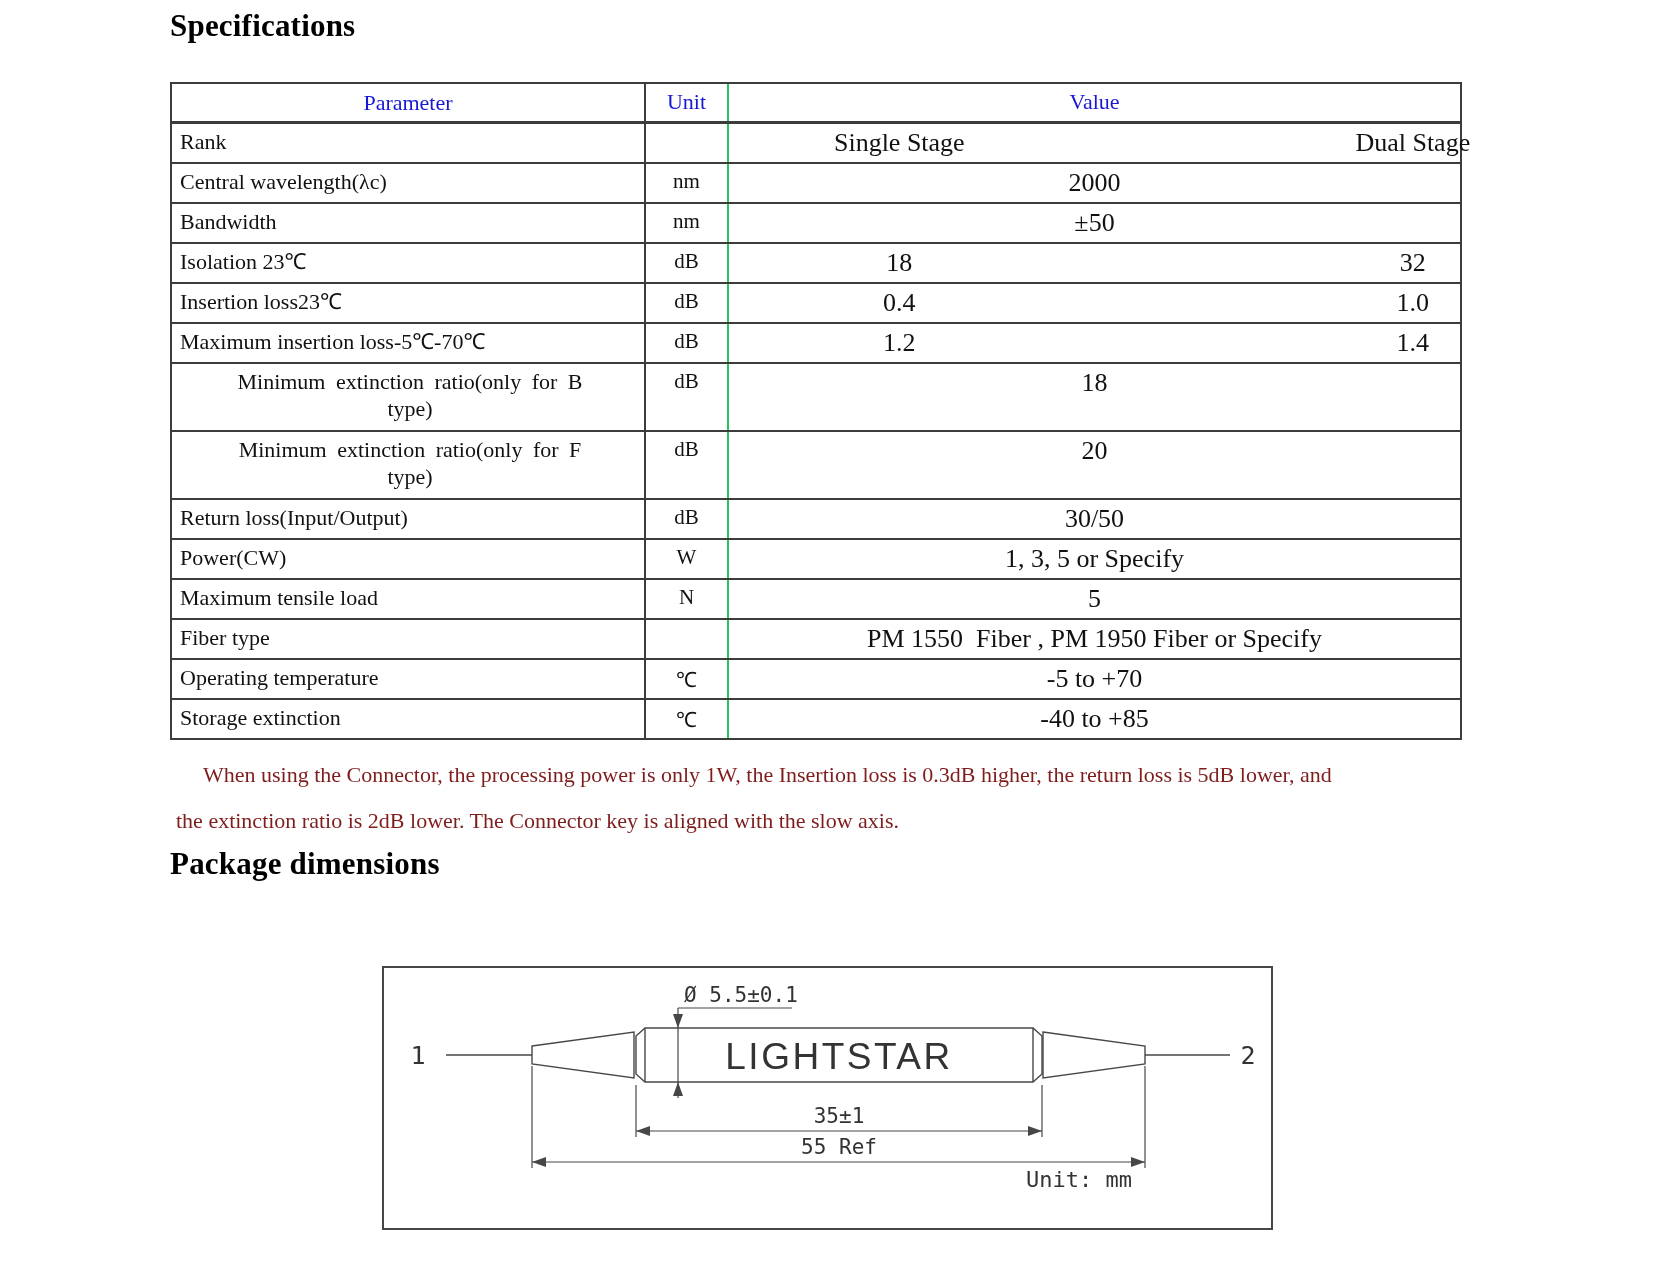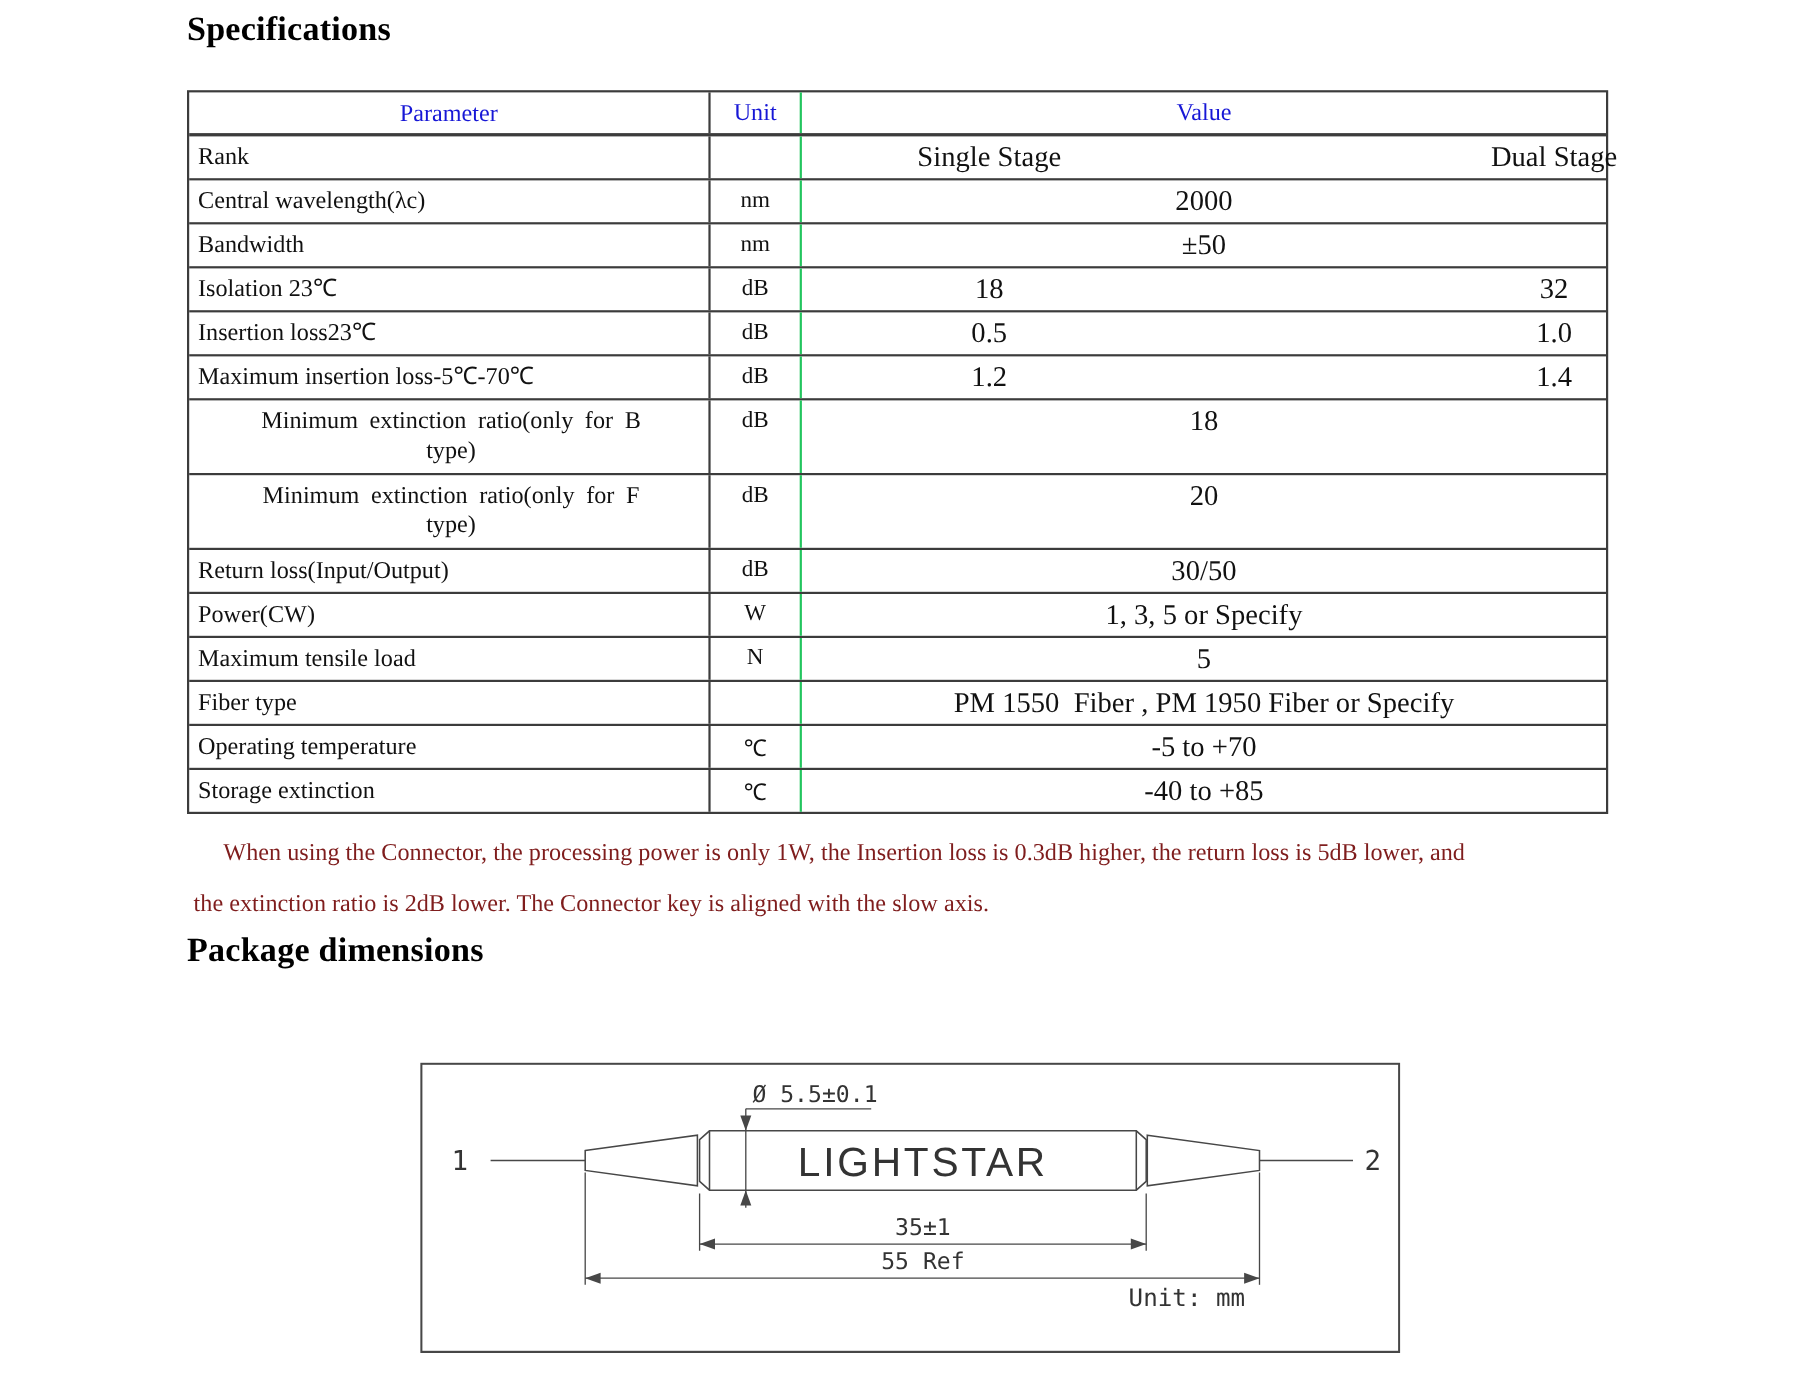--- a/index.html
+++ b/index.html
@@ -100,21 +100,21 @@
         <div class="cell cu">dB</div>
         <div class="cell cv">
           <span class="vsingle">18</span>
           <span class="vdual">32</span>
         </div>
       </div>
       <div class="trow">
         <div class="cell cp">Insertion loss23℃</div>
         <div class="cell cu">dB</div>
         <div class="cell cv">
-          <span class="vsingle">0.5</span>
+          <span class="vsingle">0.4</span>
           <span class="vdual">1.0</span>
         </div>
       </div>
       <div class="trow">
         <div class="cell cp">Maximum insertion loss-5℃-70℃</div>
         <div class="cell cu">dB</div>
         <div class="cell cv">
           <span class="vsingle">1.2</span>
           <span class="vdual">1.4</span>
         </div>

